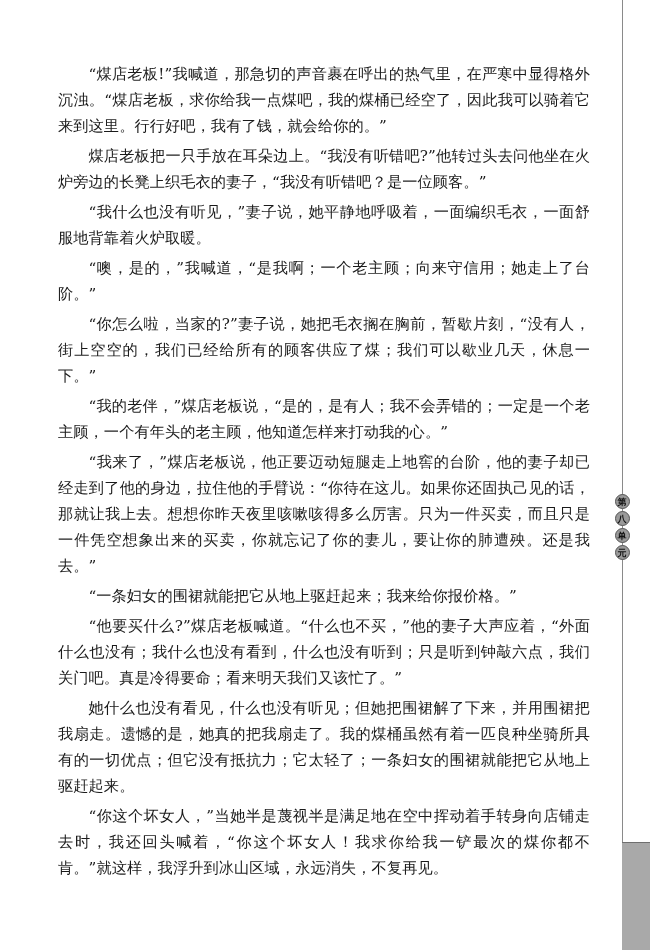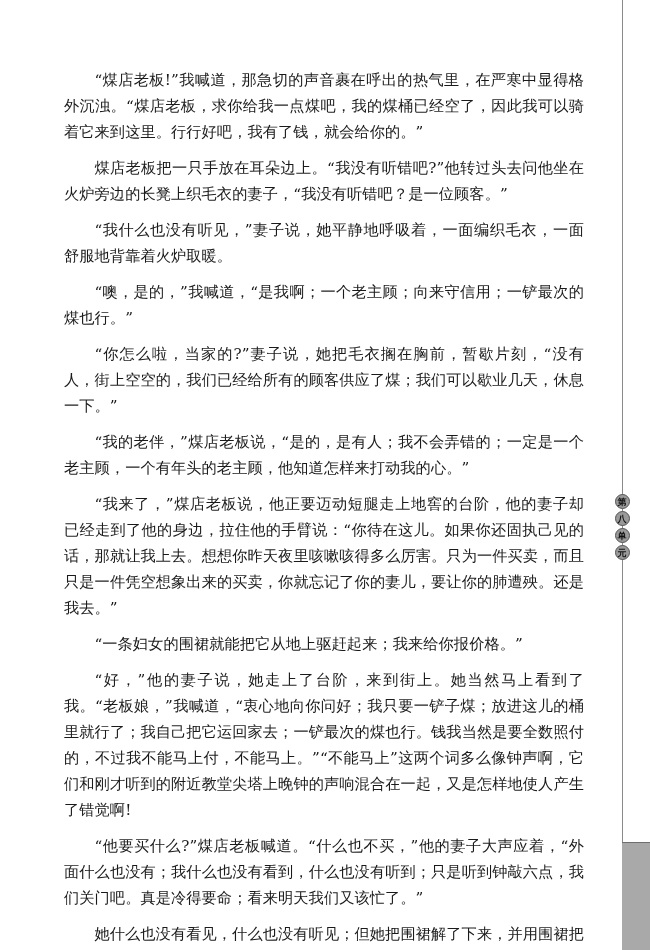--- a/index.html
+++ b/index.html
@@ -6,21 +6,21 @@
     body {
       width: 650px; height: 950px; position: relative; overflow: hidden;
       background: #ffffff;
       font-family: "DejaVu Serif", "Liberation Serif", serif;
       color: #1a1a1a;
     }
     .page-body {
       position: absolute; left: 54px; top: 57px; width: 540px;
       font-size: 15.2px; line-height: 26px; letter-spacing: 0.1px;
     }
-    .para { margin: 10px; text-indent: 2em; text-align: justify; }
+    .para { margin: 4px; text-indent: 2em; text-align: justify; }
     .margin-rule {
       position: absolute; left: 622px; top: 0; width: 1px; height: 830px;
       background: #8a8a8a;
     }
     .unit-tab {
       position: absolute; left: 614px; top: 494px; width: 16px;
       display: flex; flex-direction: column; align-items: center; gap: 2px;
     }
     .unit-char {
       width: 15px; height: 15px; border-radius: 50%;
@@ -42,26 +42,25 @@
       background: #a9a9a9; border-top: 1px solid #6f6f6f;
     }
   </style>
 </head>
 <body>
 
 <div class="page-body">
   <p class="para">“煤店老板!”我喊道，那急切的声音裹在呼出的热气里，在严寒中显得格外沉浊。“煤店老板，求你给我一点煤吧，我的煤桶已经空了，因此我可以骑着它来到这里。行行好吧，我有了钱，就会给你的。”</p>
   <p class="para">煤店老板把一只手放在耳朵边上。“我没有听错吧?”他转过头去问他坐在火炉旁边的长凳上织毛衣的妻子，“我没有听错吧？是一位顾客。”</p>
   <p class="para">“我什么也没有听见，”妻子说，她平静地呼吸着，一面编织毛衣，一面舒服地背靠着火炉取暖。</p>
-  <p class="para">“噢，是的，”我喊道，“是我啊；一个老主顾；向来守信用；一铲最次的煤也行。”</p>
+  <p class="para">“噢，是的，”我喊道，“是我啊；一个老主顾；向来守信用；她走上了台阶。”</p>
   <p class="para">“你怎么啦，当家的?”妻子说，她把毛衣搁在胸前，暂歇片刻，“没有人，街上空空的，我们已经给所有的顾客供应了煤；我们可以歇业几天，休息一下。”</p>
   <p class="para">“我的老伴，”煤店老板说，“是的，是有人；我不会弄错的；一定是一个老主顾，一个有年头的老主顾，他知道怎样来打动我的心。”</p>
   <p class="para">“我来了，”煤店老板说，他正要迈动短腿走上地窖的台阶，他的妻子却已经走到了他的身边，拉住他的手臂说：“你待在这儿。如果你还固执己见的话，那就让我上去。想想你昨天夜里咳嗽咳得多么厉害。只为一件买卖，而且只是一件凭空想象出来的买卖，你就忘记了你的妻儿，要让你的肺遭殃。还是我去。”</p>
   <p class="para">“一条妇女的围裙就能把它从地上驱赶起来；我来给你报价格。”</p>
-  <p class="para">“好，”他的妻子说，她走上了台阶，来到街上。她当然马上看到了我。“老板娘，”我喊道，“衷心地向你问好；我只要一铲子煤；放进这儿的桶里就行了；我自己把它运回家去；一铲最次的煤也行。钱我当然是要全数照付的，不过我不能马上付，不能马上。”“不能马上”这两个词多么像钟声啊，它们和刚才听到的附近教堂尖塔上晚钟的声响混合在一起，又是怎样地使人产生了错觉啊!</p>
   <p class="para">“他要买什么?”煤店老板喊道。“什么也不买，”他的妻子大声应着，“外面什么也没有；我什么也没有看到，什么也没有听到；只是听到钟敲六点，我们关门吧。真是冷得要命；看来明天我们又该忙了。”</p>
   <p class="para">她什么也没有看见，什么也没有听见；但她把围裙解了下来，并用围裙把我扇走。遗憾的是，她真的把我扇走了。我的煤桶虽然有着一匹良种坐骑所具有的一切优点；但它没有抵抗力；它太轻了；一条妇女的围裙就能把它从地上驱赶起来。</p>
   <p class="para">“你这个坏女人，”当她半是蔑视半是满足地在空中挥动着手转身向店铺走去时，我还回头喊着，“你这个坏女人！我求你给我一铲最次的煤你都不肯。”就这样，我浮升到冰山区域，永远消失，不复再见。</p>
 </div>
 
 <div class="margin-rule"></div>
 
 <div class="unit-tab">
   <span class="unit-char">第</span>
   <span class="unit-char">八</span>

